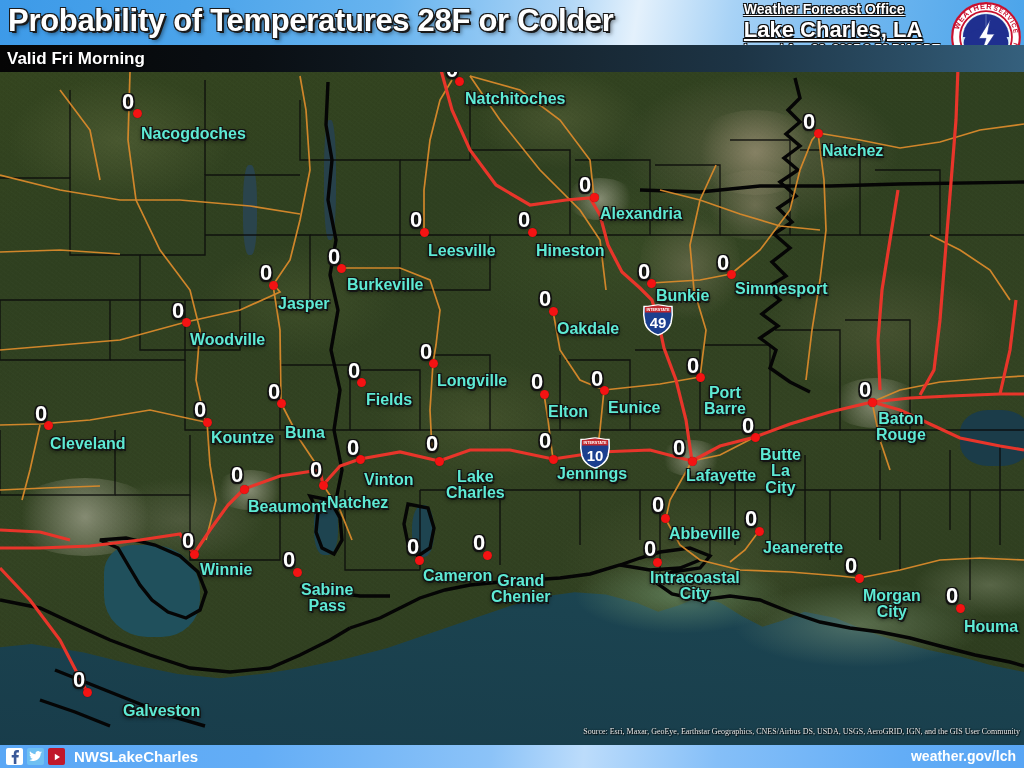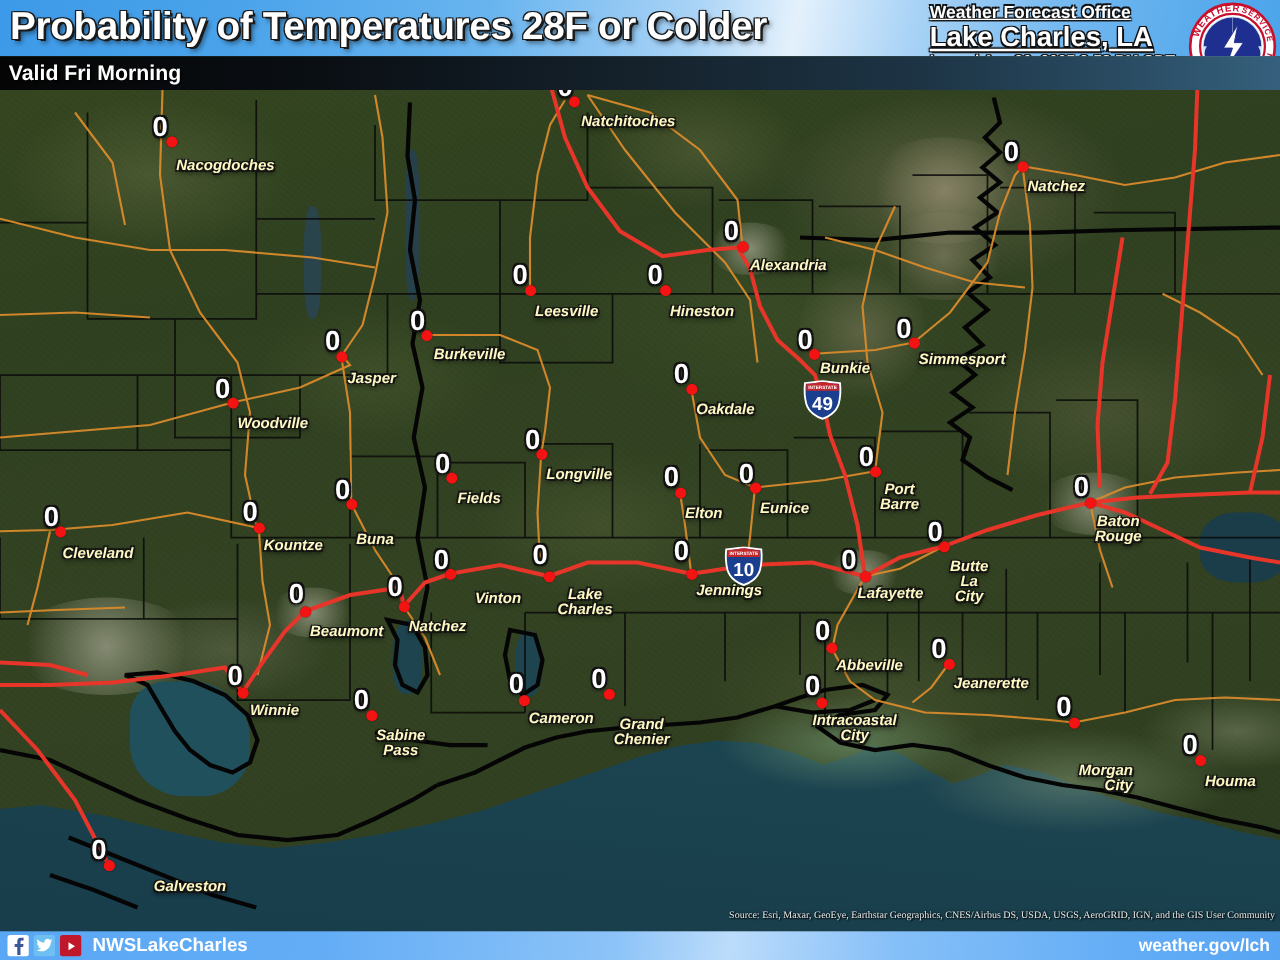--- a/index.html
+++ b/index.html
@@ -247,30 +247,29 @@
     color: #ffffff;
     text-shadow:
       1.5px 1.5px 0 #111, -1.5px -1.5px 0 #111,
       1.5px -1.5px 0 #111, -1.5px 1.5px 0 #111,
       0 2px 3px rgba(0,0,0,.8);
     white-space: nowrap;
     line-height: 1;
   }
   .city-name {
     position: absolute;
-    font-size: 12px;
+    font-size: 16px;
     font-weight: bold;
-    color: #fef9c3;
+    color: #5eead4;
     text-shadow:
       1.5px 1.5px 0 #141414, -1.2px -1.2px 0 #141414,
       1.2px -1.2px 0 #141414, -1.2px 1.2px 0 #141414,
       0 2px 4px rgba(0,0,0,.85);
     white-space: pre;
     line-height: 1.02;
-    font-style: italic;
   }
 
   
   .shield {
     position: absolute;
     width: 34px; height: 32px;
   }
 </style>
 </head>
 <body>
@@ -578,21 +577,21 @@
         </div>
         <div class="city" style="left: 0px; top: 0px;">
           <div class="city-dot" style="left: 435px; top: 457px; background: rgb(244, 19, 19);"></div>
           <div class="city-val" style="left: 426px; top: 433px;">0</div>
           <div class="city-name" style="left: 446px; top: 469px; text-align: center;">Lake
 Charles</div>
         </div>
         <div class="city" style="left: 0px; top: 0px;">
           <div class="city-dot" style="left: 356px; top: 455px; background: rgb(244, 19, 19);"></div>
           <div class="city-val" style="left: 347px; top: 437px;">0</div>
-          <div class="city-name" style="left: 380px; top: 472px;">Vinton</div>
+          <div class="city-name" style="left: 364px; top: 472px;">Vinton</div>
         </div>
         <div class="city" style="left: 0px; top: 0px;">
           <div class="city-dot" style="left: 319px; top: 481px; background: rgb(244, 19, 19);"></div>
           <div class="city-val" style="left: 310px; top: 459px;">0</div>
           <div class="city-name" style="left: 327px; top: 495px;">Natchez</div>
         </div>
         <div class="city" style="left: 0px; top: 0px;">
           <div class="city-dot" style="left: 240px; top: 485px; background: rgb(244, 19, 19);"></div>
           <div class="city-val" style="left: 231px; top: 464px;">0</div>
           <div class="city-name" style="left: 248px; top: 499px;">Beaumont</div>
@@ -608,21 +607,21 @@
           <div class="city-name" style="left: 763px; top: 540px;">Jeanerette</div>
         </div>
         <div class="city" style="left: 0px; top: 0px;">
           <div class="city-dot" style="left: 190px; top: 550px; background: rgb(244, 19, 19);"></div>
           <div class="city-val" style="left: 182px; top: 530px;">0</div>
           <div class="city-name" style="left: 200px; top: 562px;">Winnie</div>
         </div>
         <div class="city" style="left: 0px; top: 0px;">
           <div class="city-dot" style="left: 855px; top: 574px; background: rgb(244, 19, 19);"></div>
           <div class="city-val" style="left: 845px; top: 555px;">0</div>
-          <div class="city-name" style="left: 863px; top: 610px; text-align: right;">Morgan
+          <div class="city-name" style="left: 863px; top: 588px; text-align: center;">Morgan
 City</div>
         </div>
         <div class="city" style="left: 0px; top: 0px;">
           <div class="city-dot" style="left: 653px; top: 558px; background: rgb(244, 19, 19);"></div>
           <div class="city-val" style="left: 644px; top: 538px;">0</div>
           <div class="city-name" style="left: 650px; top: 570px; text-align: center;">Intracoastal
 City</div>
         </div>
         <div class="city" style="left: 0px; top: 0px;">
           <div class="city-dot" style="left: 415px; top: 556px; background: rgb(244, 19, 19);"></div>

